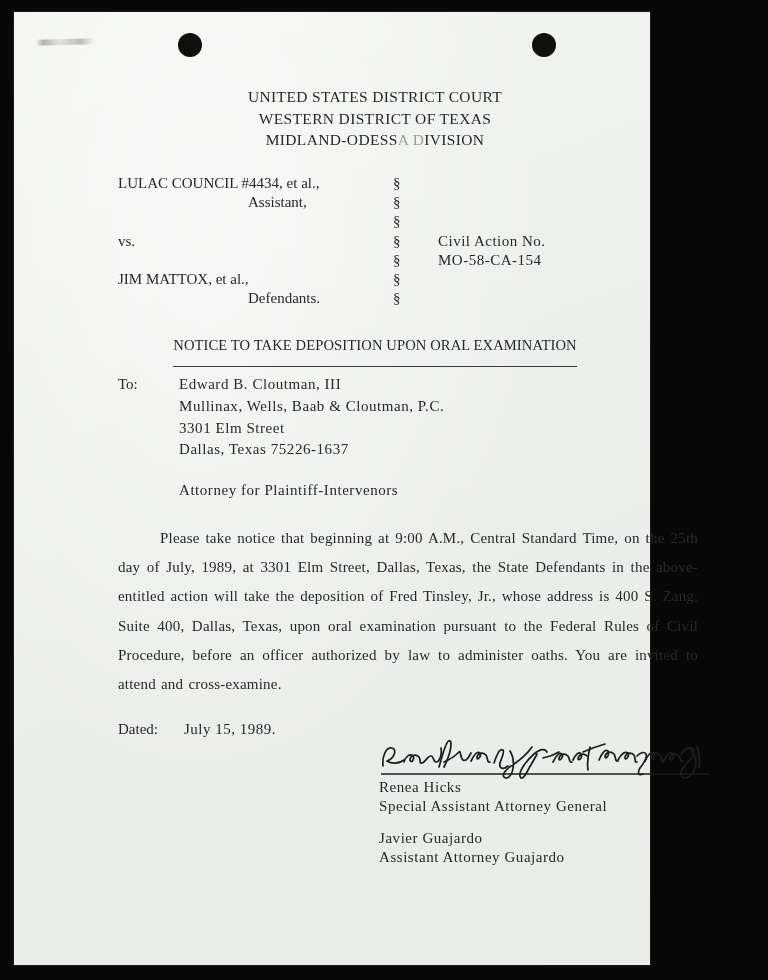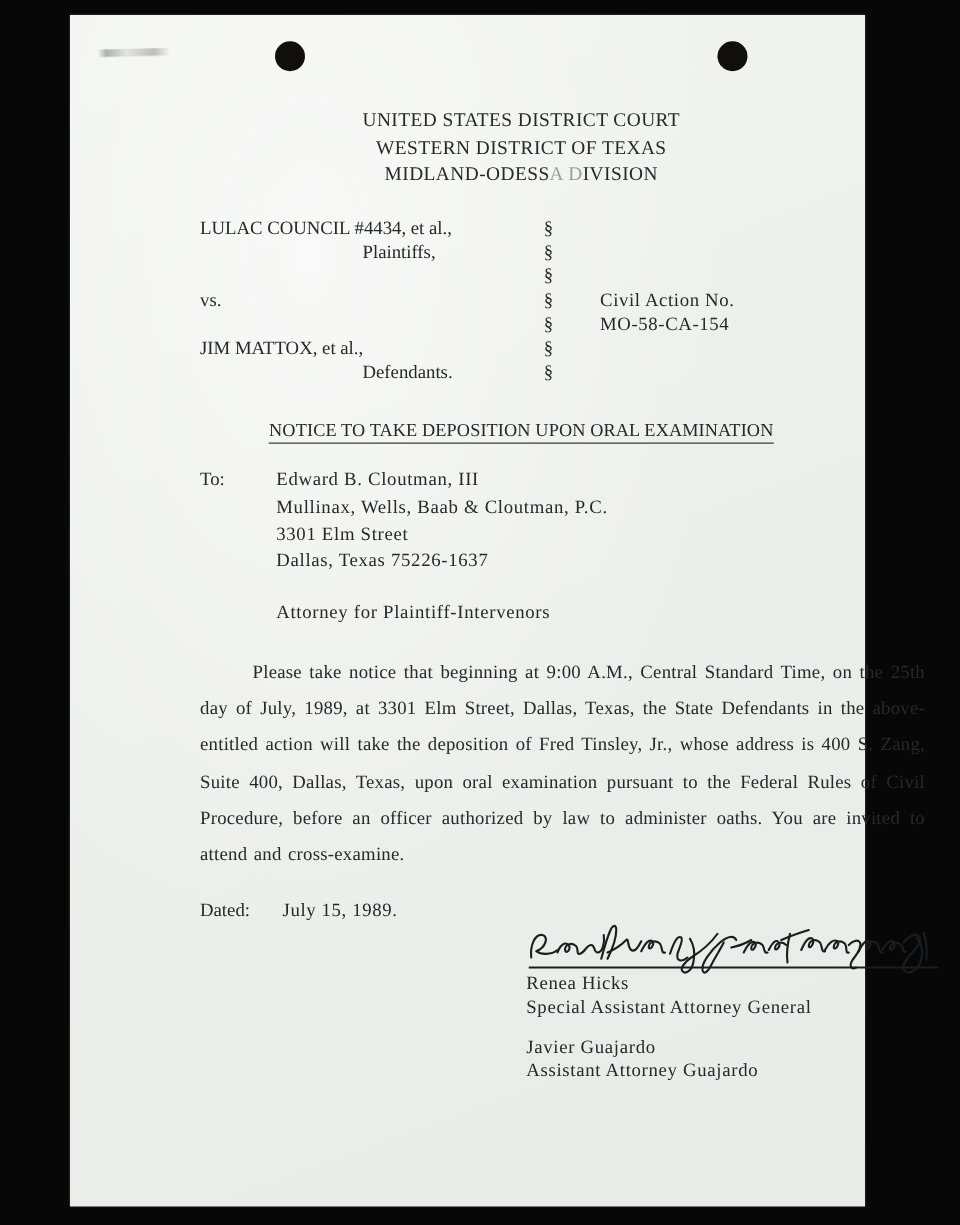--- a/index.html
+++ b/index.html
@@ -23,21 +23,20 @@
 
   
   #page-sheet {
     position: absolute;
     left: 14px;
     top: 12px;
     width: 636px;
     height: 953px;
     background: #eff1ee;
     box-shadow: 0 0 2px rgba(255,255,255,0.25);
-    margin-left: 42px;
   }
 
   
   #paper-tone {
     position: absolute;
     inset: 0;
     background:
       radial-gradient(ellipse at 30% 20%, rgba(255,255,255,0.55) 0%, rgba(255,255,255,0) 55%),
       linear-gradient(160deg, #f2f4f1 0%, #edefec 45%, #e9ebe7 100%);
     pointer-events: none;
@@ -118,21 +117,21 @@
     position: absolute;
     left: 0;
     top: 325px;
     width: 722px;
     text-align: center;
     font-size: 14.6px;
     letter-spacing: 0.1px;
   }
   #doc-title span {
     border-bottom: 1px solid #3a3c3d;
-    padding-bottom: 1px;
+    padding-bottom: 13px;
   }
 
   
   #addressee-block {
     position: absolute;
     left: 104px;
     top: 362px;
     font-size: 15px;
     line-height: 21.8px;
   }
@@ -210,21 +209,21 @@
         <div>WESTERN DISTRICT OF TEXAS</div>
         <div><span>MIDLAND-ODESS</span><span class="faded-glyph">A</span><span> </span><span class="faded-glyph">D</span><span>IVISION</span></div>
       </div>
 
       <div id="caption-block">
         <div class="caption-row">
           <span class="party-name">LULAC COUNCIL #4434, et al.,</span>
           <span class="sec-sym">§</span>
         </div>
         <div class="caption-row">
-          <span class="party-role">Plaintiffs,</span>
+          <span class="party-role">Assistant,</span>
           <span class="sec-sym">§</span>
         </div>
         <div class="caption-row">
           <span class="sec-sym">§</span>
         </div>
         <div class="caption-row">
           <span class="party-name">vs.</span>
           <span class="sec-sym">§</span>
           <span class="case-text">Civil Action No.</span>
         </div>

